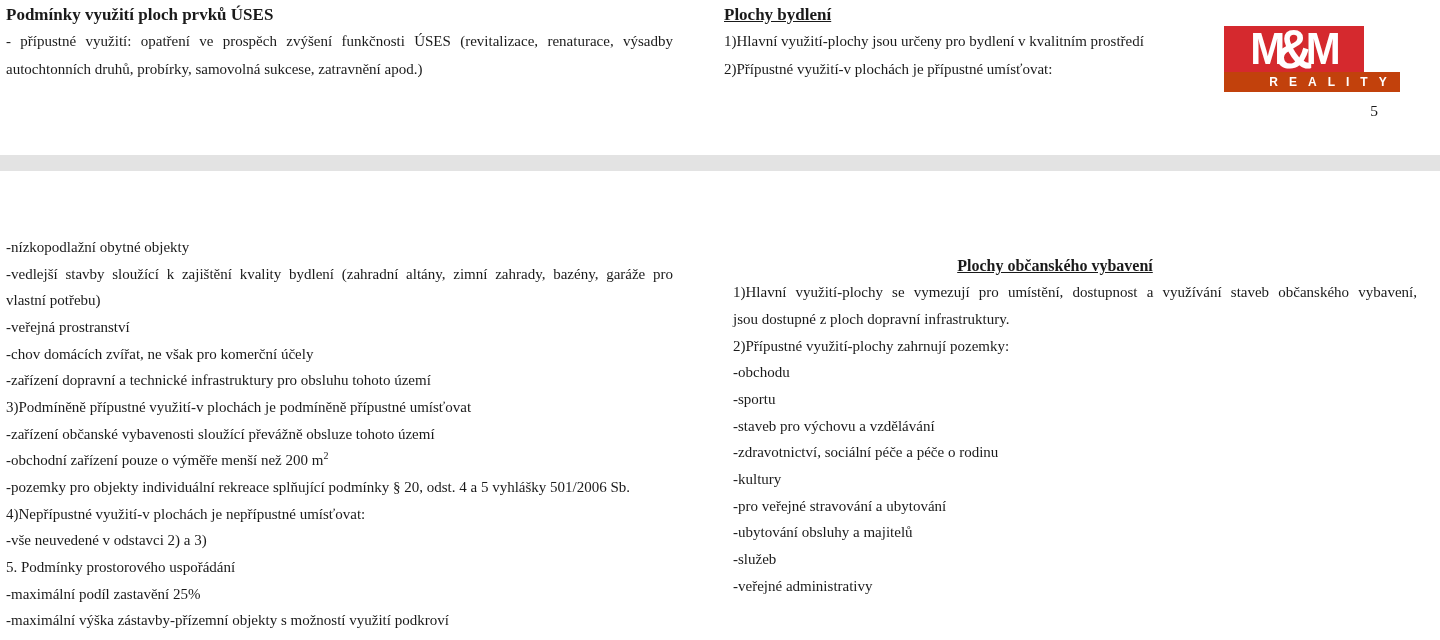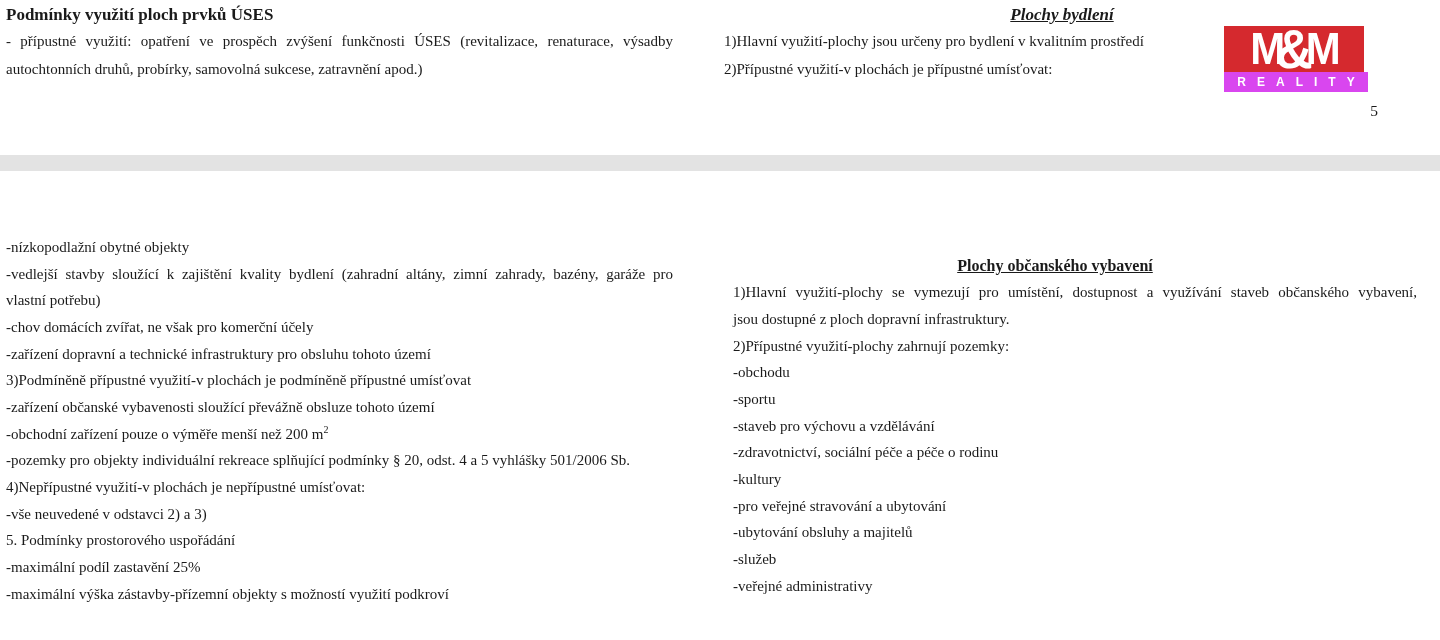--- a/index.html
+++ b/index.html
@@ -27,23 +27,21 @@
 
   
   .top-block .tline { line-height: 27.4px; }
   .block-heading {
     font-size: 17px;
     font-weight: bold;
     line-height: 27.4px;
     white-space: nowrap;
   }
   .block-heading.centered {
-    text-align: center;
     text-decoration: underline;
-    font-style: italic;
   }
 
   
   .col-heading {
     font-size: 16px;
     font-weight: bold;
     text-decoration: underline;
     text-align: center;
     line-height: 26.65px;
     white-space: nowrap;
@@ -109,34 +107,35 @@
       <div class="tline">2)Přípustné využití-v plochách je přípustné umísťovat:</div>
     </div>
 </div>
 
 <div class="abs logo">
   <div class="logo-top" style="background: rgb(213, 41, 46);">
     <span class="logo-m">M</span>
     <span class="logo-amp">&amp;</span>
     <span class="logo-m">M</span>
   </div>
-  <div class="logo-bottom" style="background: #d946ef;">
+  <div class="logo-bottom" style="background: #c2410c; padding-left: 32px;">
     <span>REALITY</span>
   </div>
 </div>
 
 <div class="abs page-number">5</div>
 
 <div class="abs divider" style="background: rgb(227, 227, 227);"></div>
 
 <div class="abs left-col">
   <div>
       <div class="tline">-nízkopodlažní obytné objekty</div>
       <div class="tline just">-vedlejší stavby sloužící k zajištění kvality bydlení (zahradní altány, zimní zahrady, bazény, garáže pro</div>
       <div class="tline">vlastní potřebu)</div>
+      <div class="tline">-veřejná prostranství</div>
       <div class="tline">-chov domácích zvířat, ne však pro komerční účely</div>
       <div class="tline">-zařízení dopravní a technické infrastruktury pro obsluhu tohoto území</div>
       <div class="tline">3)Podmíněně přípustné využití-v plochách je podmíněně přípustné umísťovat</div>
       <div class="tline">-zařízení občanské vybavenosti sloužící převážně obsluze tohoto území</div>
       <div class="tline">-obchodní zařízení pouze o výměře menší než 200 m<sup>2</sup></div>
       <div class="tline">-pozemky pro objekty individuální rekreace splňující podmínky § 20, odst. 4 a 5 vyhlášky 501/2006 Sb.</div>
       <div class="tline">4)Nepřípustné využití-v plochách je nepřípustné umísťovat:</div>
       <div class="tline">-vše neuvedené v odstavci 2) a 3)</div>
       <div class="tline">5. Podmínky prostorového uspořádání</div>
       <div class="tline">-maximální podíl zastavění 25%</div>

